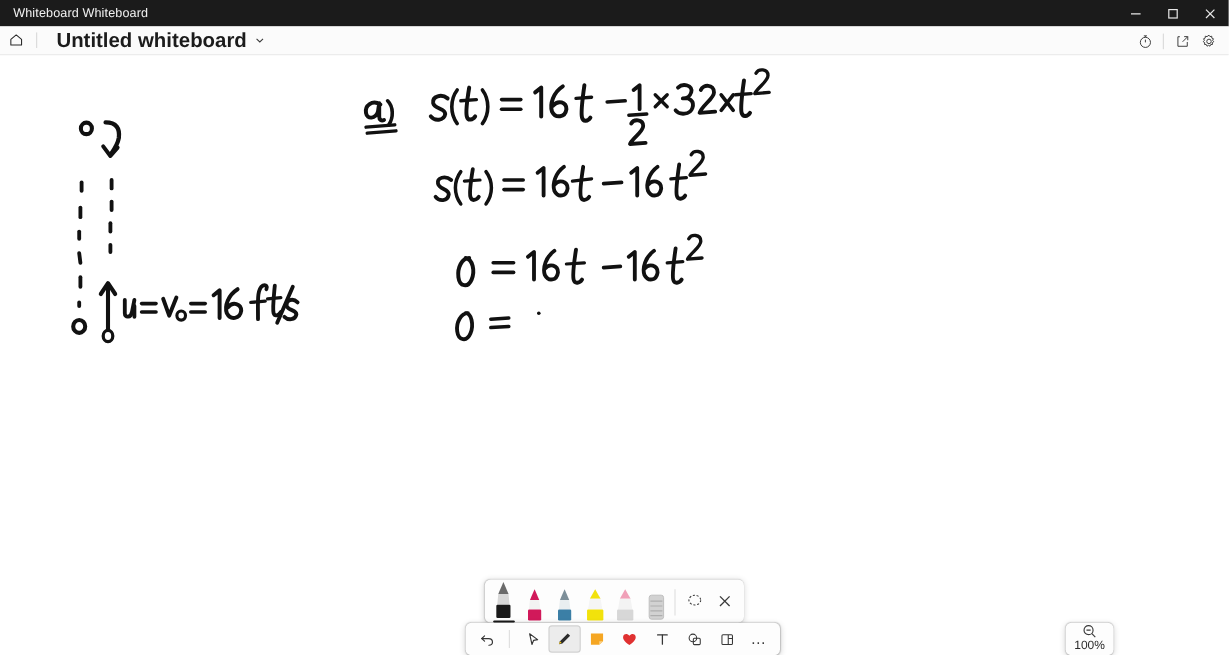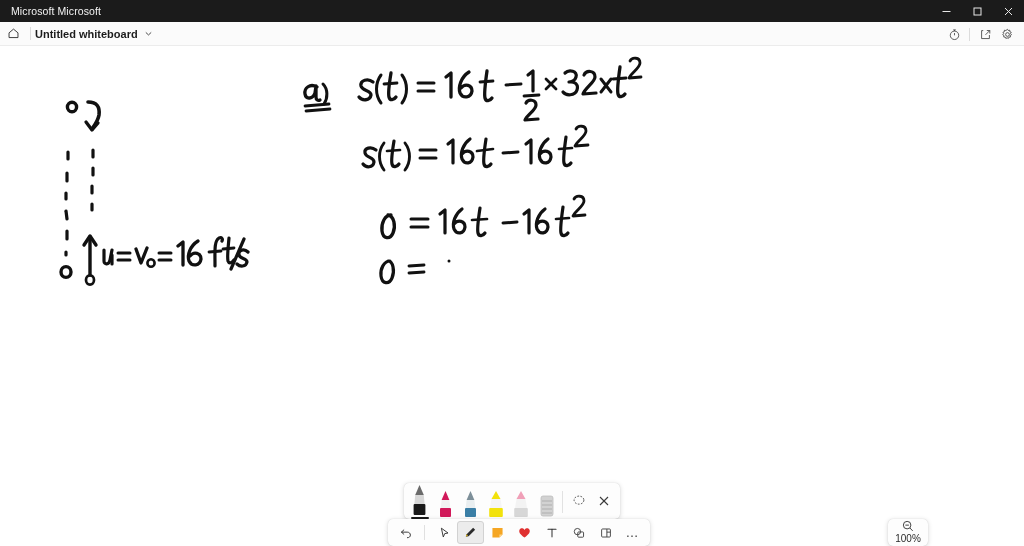--- a/index.html
+++ b/index.html
@@ -52,24 +52,24 @@
     width: 26px; height: 24px;
     display: flex; align-items: center; justify-content: center;
     color: #2b2b2b;
   }
   .vsep {
     width: 1px; height: 13px;
     background: #dcdcdc;
     margin: 0 4px;
   }
   .doc-title {
-    font-size: 11px;
+    font-size: 17px;
     font-weight: bold;
     color: #1c1c1c;
-    margin-left: 0;
+    margin-left: 12px;
     white-space: nowrap;
   }
   .chev {
     margin-left: 6px;
     color: #3a3a3a;
     display: flex; align-items: center;
   }
   .appbar-right {
     position: absolute; right: 6px; top: 0;
     height: 24px;
@@ -185,21 +185,21 @@
     text-align: center;
     white-space: nowrap;
   }
 </style>
 </head>
 <body>
 
 <div id="app">
 
   <div class="titlebar">
-    <div class="titlebar-text">Microsoft Microsoft</div>
+    <div class="titlebar-text">Whiteboard Whiteboard</div>
     <div class="win-controls">
       <div class="win-btn">
         <svg width="11" height="11" viewBox="0 0 11 11">
             <line x1="1.5" y1="5.5" x2="9.5" y2="5.5" stroke="currentColor" stroke-width="1"></line>
           </svg>
       </div>
       <div class="win-btn">
         <svg width="11" height="11" viewBox="0 0 11 11">
             <rect x="2" y="2" width="7" height="7" fill="none" stroke="currentColor" stroke-width="1"></rect>
           </svg>

